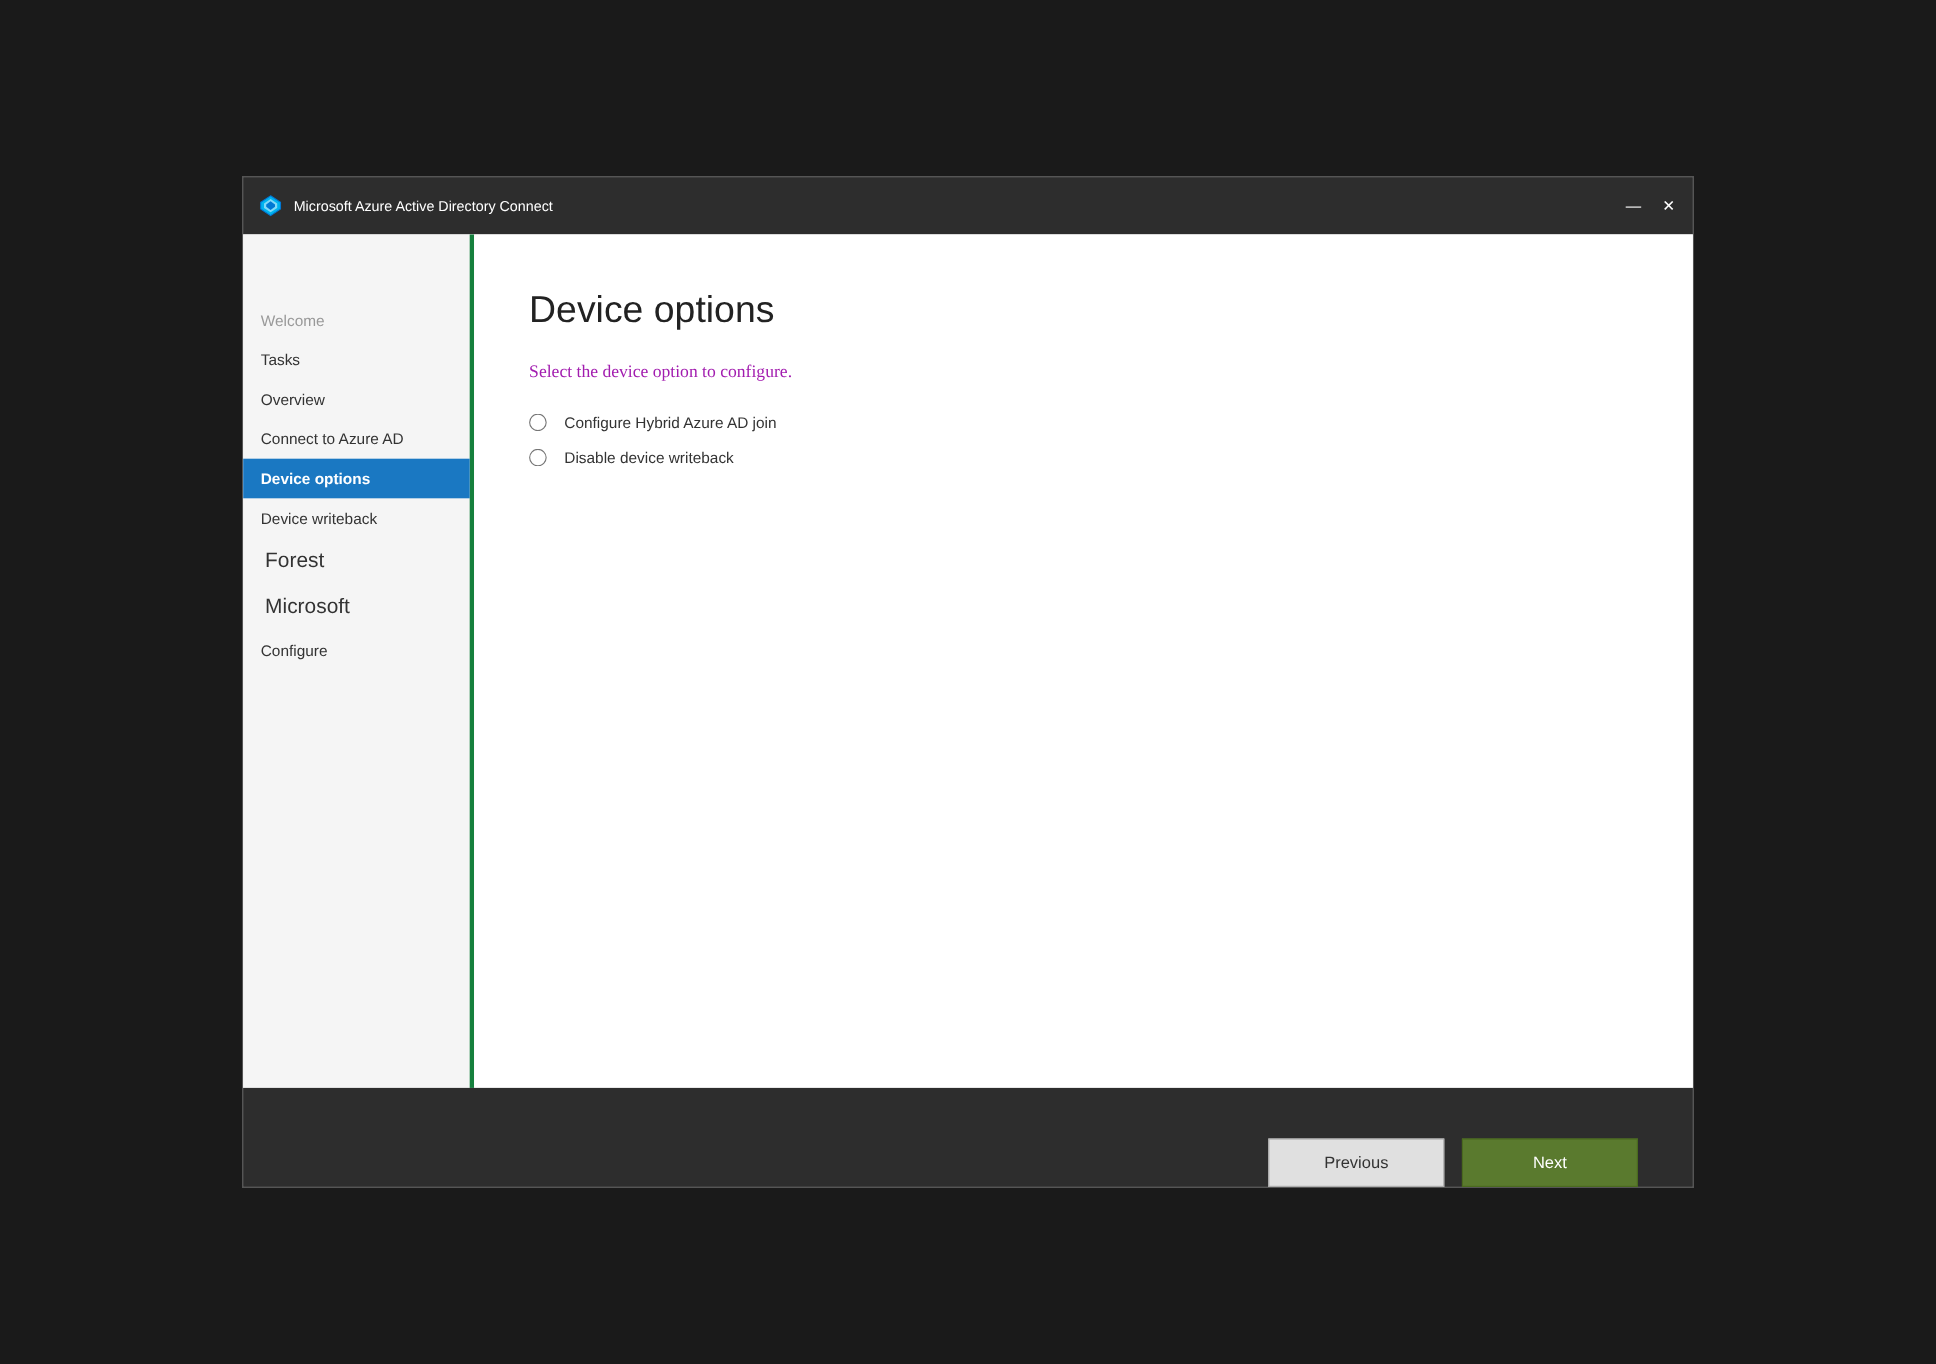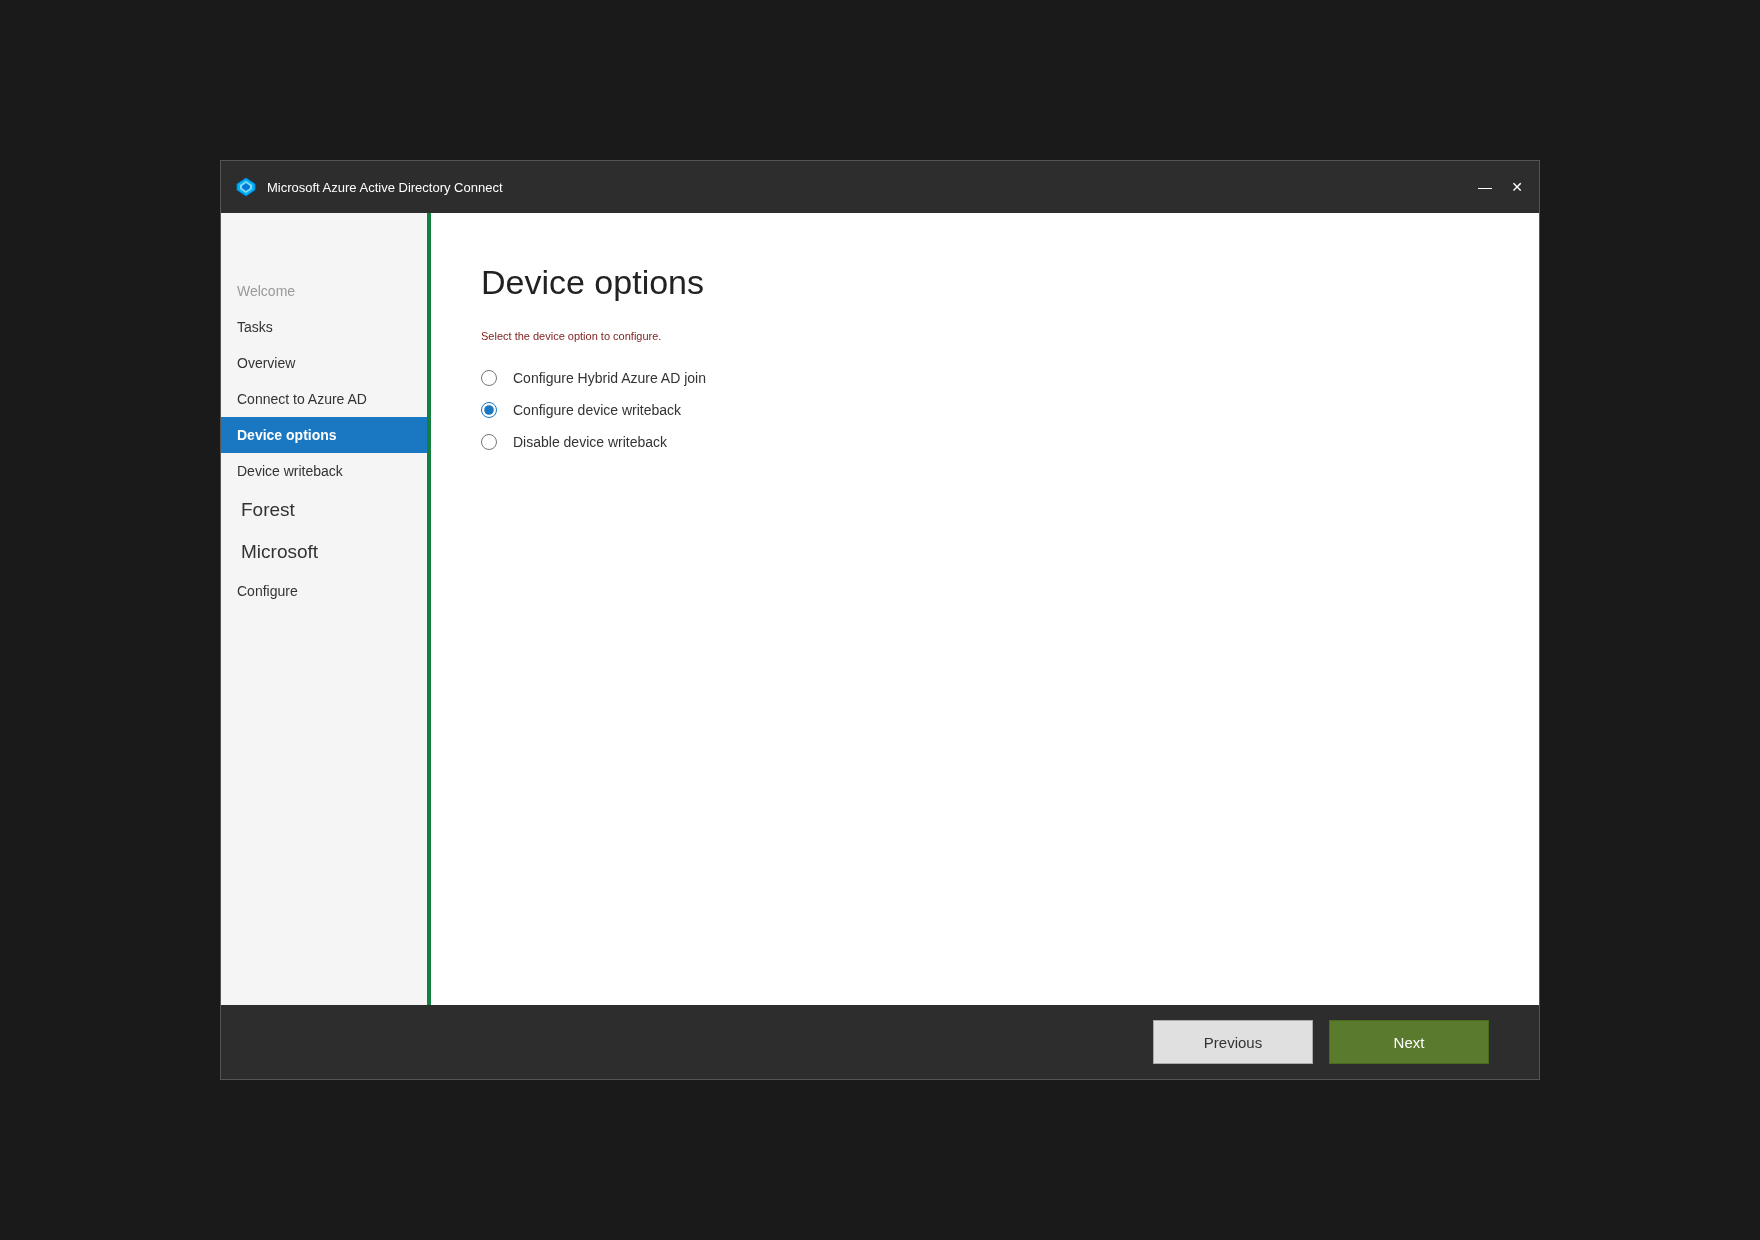--- a/index.html
+++ b/index.html
@@ -109,23 +109,24 @@
     }
 
     .page-title {
       font-size: 34px;
       font-weight: 300;
       color: #222;
       margin-bottom: 28px;
     }
 
     .subtitle {
-      font-size: 11px;
-      color: #7f1d1d;
+      font-size: 16px;
+      color: #a21caf;
       margin-bottom: 28px;
+      font-family: Liberation Serif, serif;
     }
 
     .radio-group {
       display: flex;
       flex-direction: column;
       gap: 16px;
     }
 
     .radio-item {
       display: flex;
@@ -137,24 +138,24 @@
     }
 
     .radio-item input[type="radio"] {
       width: 16px;
       height: 16px;
       cursor: pointer;
       accent-color: #1a78c2;
     }
 
     .footer {
-      height: 74px;
+      height: 90px;
       background: #2d2d2d;
       display: flex;
-      align-items: center;
+      align-items: flex-end;
       justify-content: flex-end;
       padding: 0 50px;
       gap: 16px;
       flex-shrink: 0;
     }
 
     .btn-previous {
       width: 160px;
       height: 44px;
       background: #e0e0e0;
@@ -231,24 +232,20 @@
     <div class="content-area">
       <h1 class="page-title">Device options</h1>
       <p class="subtitle">Select the device option to configure.</p>
 
       <div class="radio-group">
         <label class="radio-item">
           <input type="radio" name="device-option" style="">
           <span>Configure Hybrid Azure AD join</span>
         </label>
         <label class="radio-item">
-          <input type="radio" name="device-option" checked="" style="">
-          <span>Configure device writeback</span>
-        </label>
-        <label class="radio-item">
           <input type="radio" name="device-option" style="">
           <span>Disable device writeback</span>
         </label>
       </div>
     </div>
   </div>
 
   <div class="footer">
     <button class="btn-previous">Previous</button>
     <button class="btn-next">Next</button>

